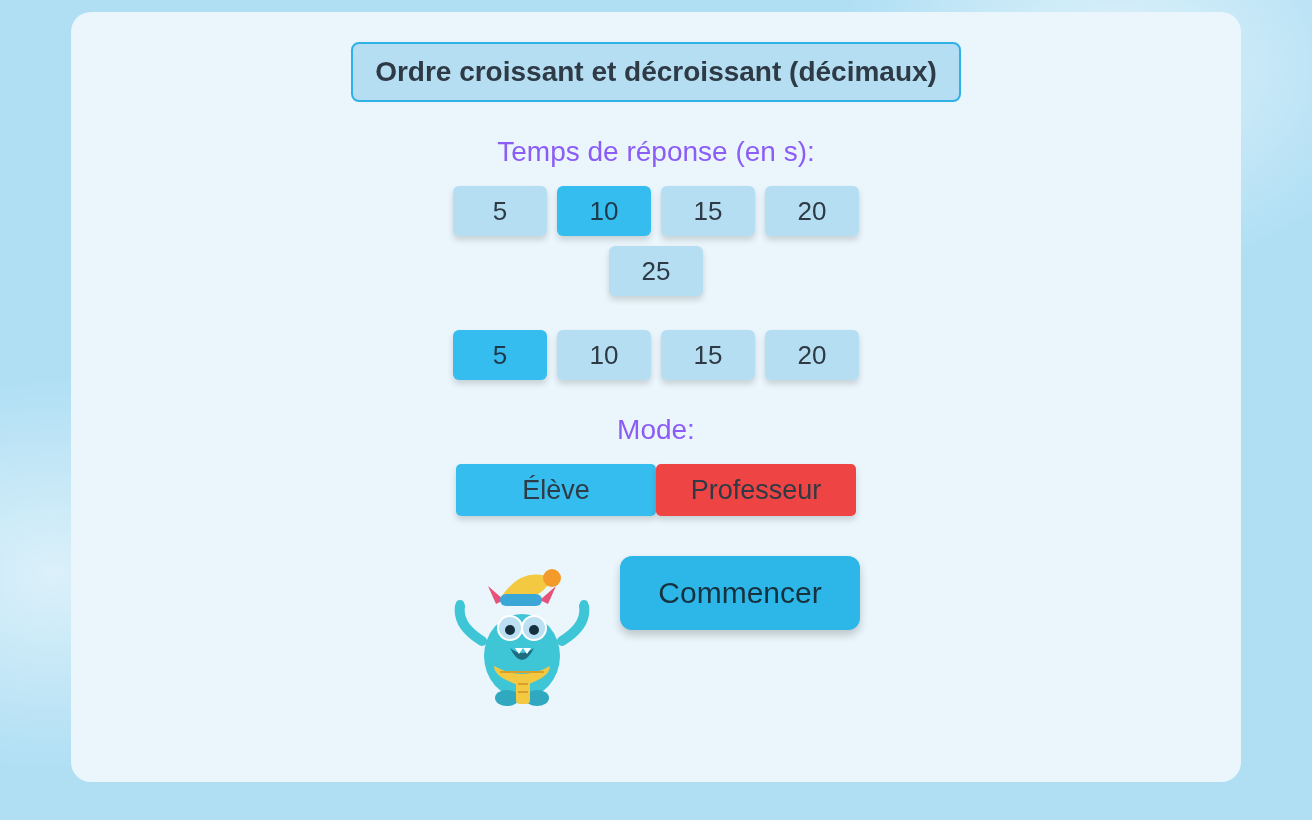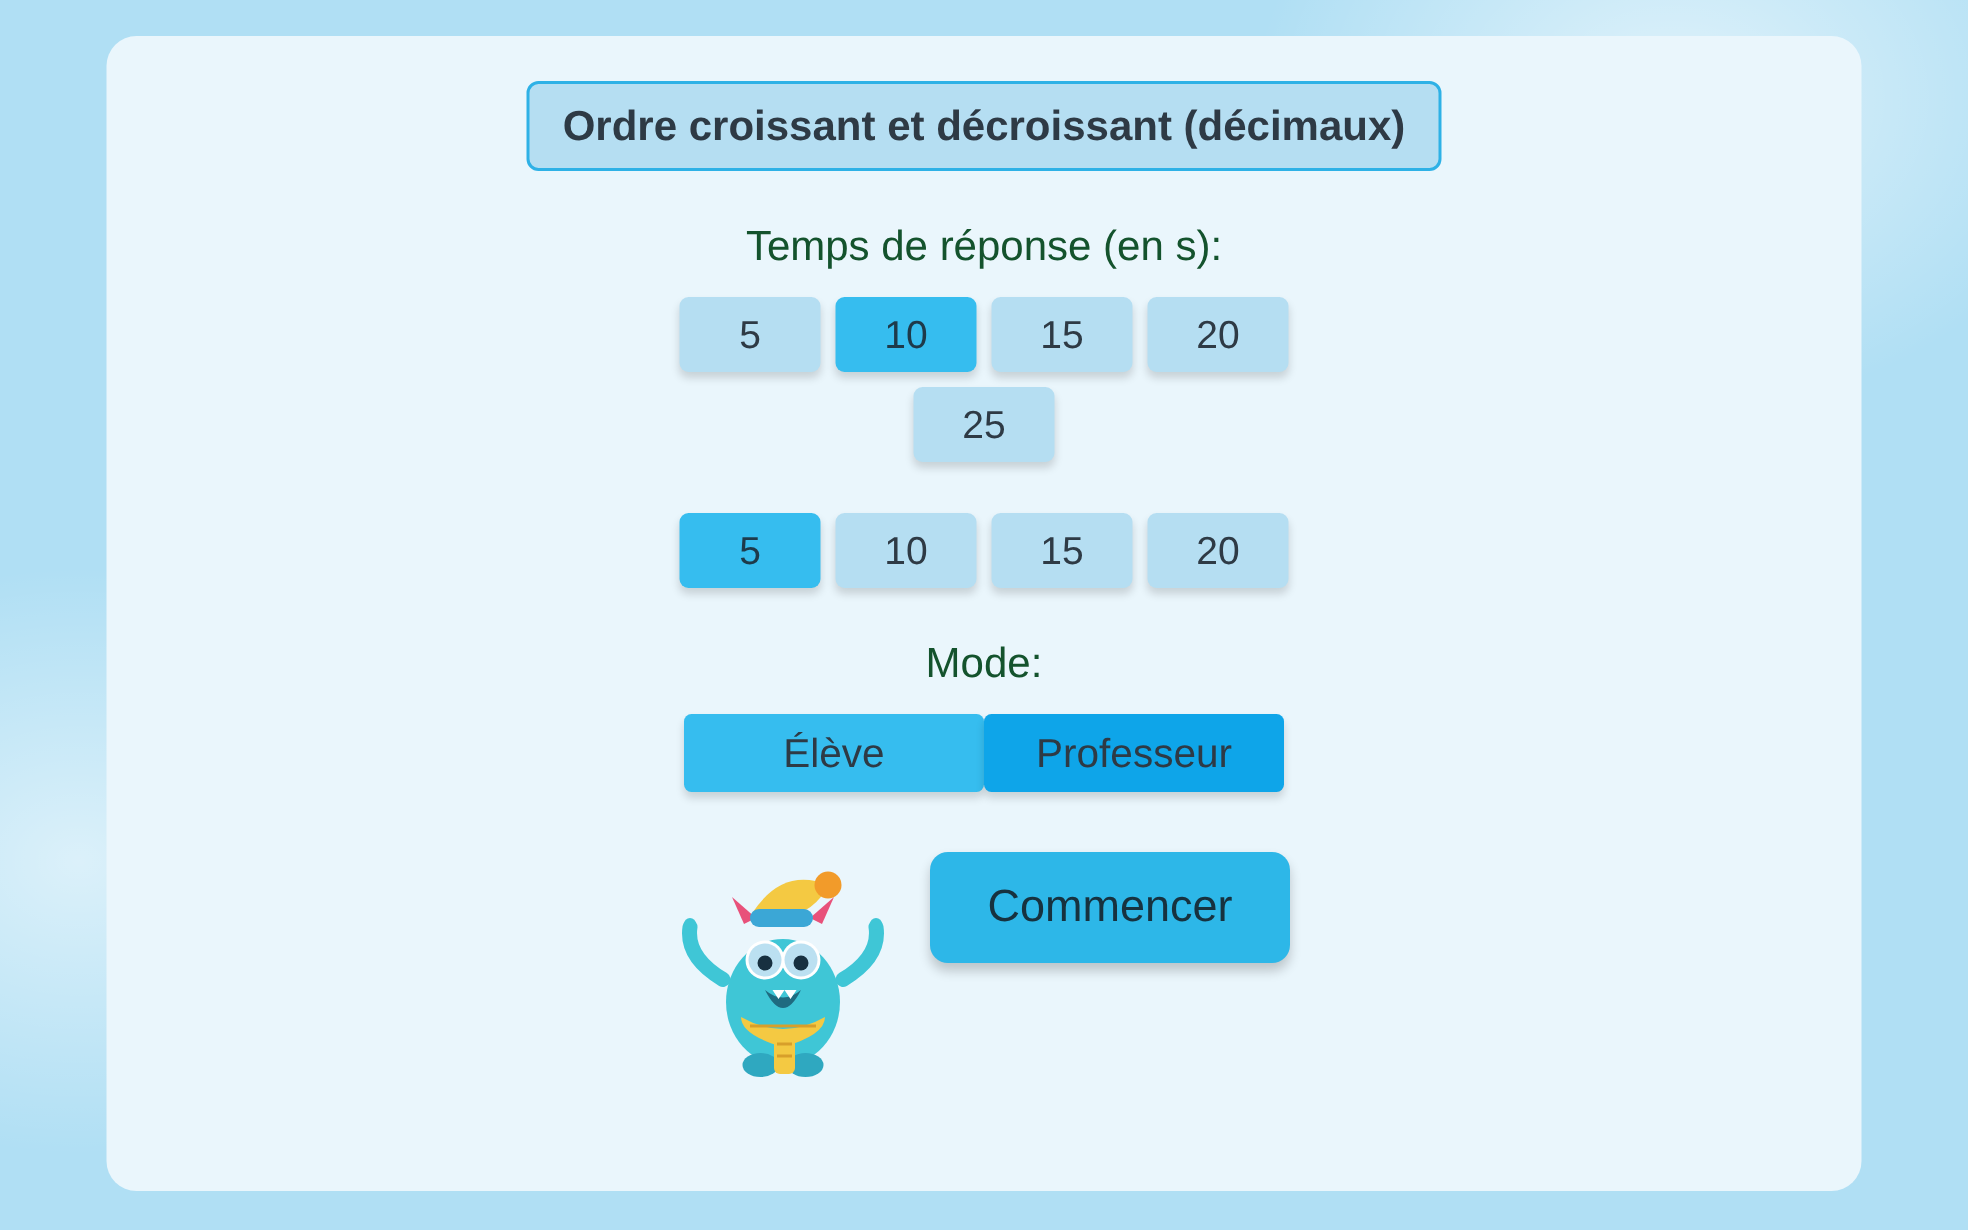--- a/index.html
+++ b/index.html
@@ -6,21 +6,21 @@
   html, body { height: 100%; }
   body {
     font-family: "Trebuchet MS", "Segoe UI", Verdana, sans-serif;
     background: radial-gradient(ellipse 400px 300px at 85% 8%, rgba(255,255,255,0.6), transparent 70%),
                 radial-gradient(ellipse 350px 280px at 4% 70%, rgba(255,255,255,0.55), transparent 70%),
                 #b0dff4;
     overflow-y: scroll;
   }
   .card {
     width: 1170px;
-    margin: 24px auto 0;
+    margin: 12px auto 0;
     background: #eaf6fc;
     border-radius: 20px;
     padding: 30px 40px 10px;
     min-height: 770px;
     position: relative;
   }
   .title-box {
     display: block;
     margin: 0 auto 34px;
     width: fit-content;
@@ -28,21 +28,21 @@
     border: 2px solid #2eb1e6;
     border-radius: 8px;
     padding: 12px 22px;
     color: #2e3a45;
     font-size: 28px;
     font-weight: 600;
   }
   .section-label {
     text-align: center;
     font-size: 28px;
-    color: #14532d;
+    color: #8b5cf6;
     margin-bottom: 18px;
     font-weight: 500;
   }
   .btn-grid {
     display: flex;
     justify-content: center;
     flex-wrap: wrap;
     gap: 10px;
     max-width: 420px;
     margin: 0 auto 34px;
@@ -66,21 +66,21 @@
   }
   .mode-grid {
     display: flex;
     justify-content: center;
     gap: 0;
     margin-bottom: 40px;
   }
   .mode-btn {
     width: 200px;
     height: 52px;
-    background: #0ea5e9;
+    background: #ef4444;
     border: none;
     border-radius: 5px;
     font-size: 27px;
     color: #2e3a45;
     font-family: inherit;
     cursor: pointer;
     box-shadow: 0 4px 6px rgba(0,0,0,0.15);
   }
   .mode-btn.selected { background: #36bdef; }
   .bottom-row {

